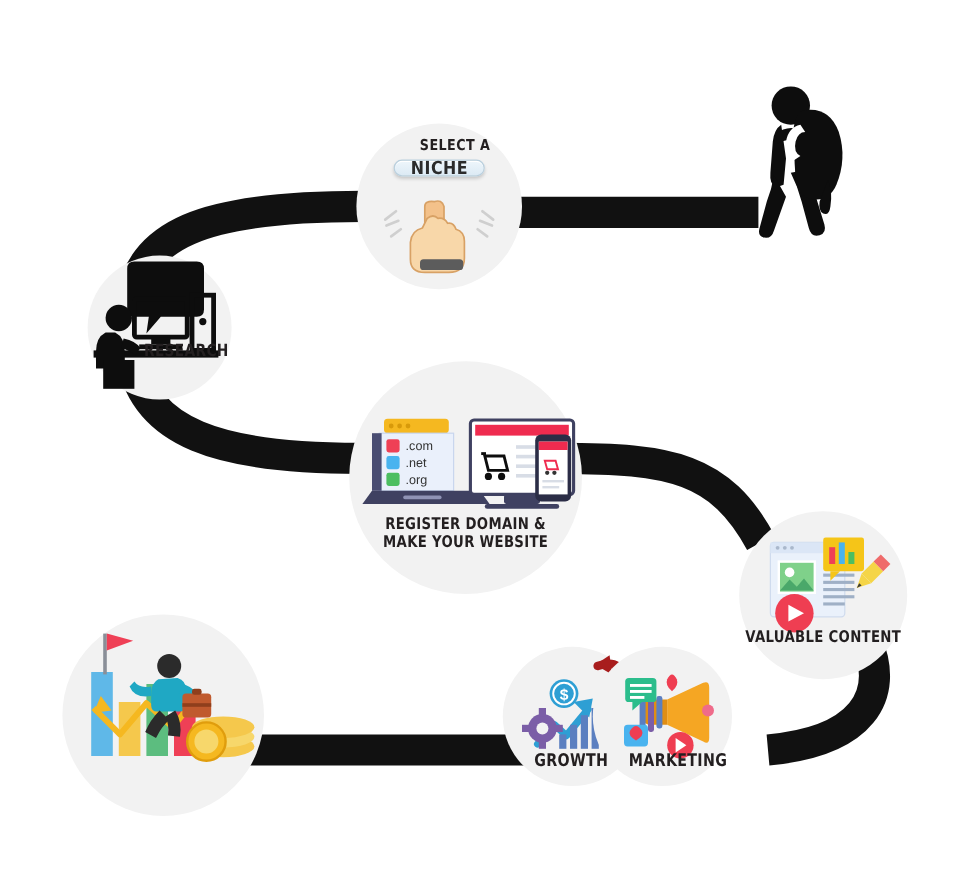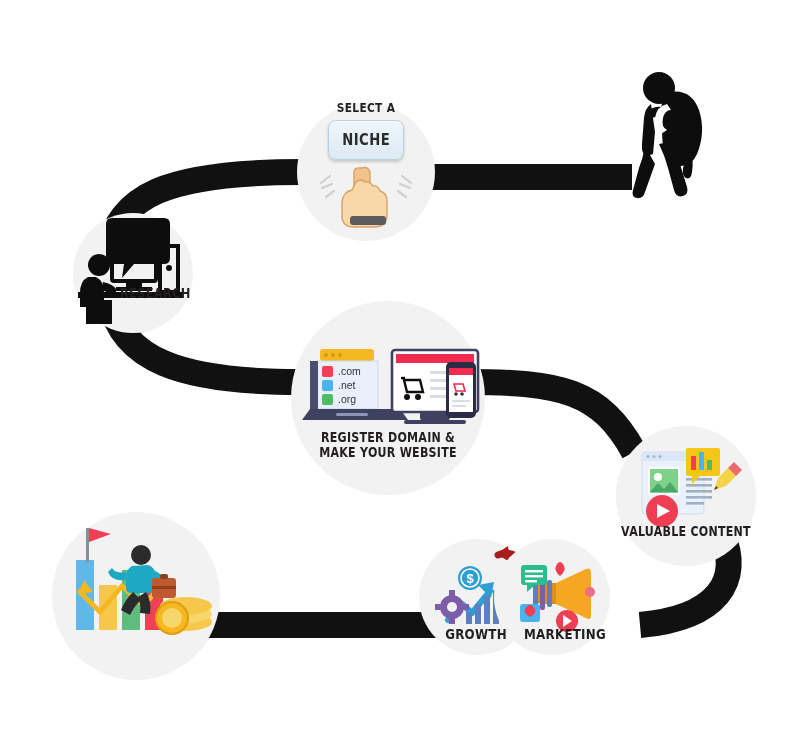--- a/index.html
+++ b/index.html
@@ -23,28 +23,28 @@
     white-space: pre-line;
     transform: scaleX(0.82);
     text-transform: uppercase;
   }
   .lbl-research { left: 120px; top: 286px; width: 130px; font-size: 14px; text-align: left; transform-origin: left center; }
   .lbl-domain   { left: 288px; top: 430px; width: 200px; font-size: 13.5px; }
   .lbl-content  { left: 600px; top: 524px; width: 172px; font-size: 13.5px; }
   .lbl-growth   { left: 428px; top: 626px; width: 96px; font-size: 14.5px; }
   .lbl-marketing{ left: 506px; top: 626px; width: 118px; font-size: 14.5px; }
 
-  .niche-wrap { position: absolute; left: 316px; top: 100px; width: 100px; text-align: center; }
+  .niche-wrap { position: absolute; left: 316px; top: 113px; width: 100px; text-align: right; }
   .niche-top {
     font-family: "DejaVu Sans", sans-serif; font-weight: 700;
     font-size: 12.5px; color: #231f20; letter-spacing: 0.4px;
     transform: scaleX(0.85);
   }
   .niche-btn {
-    margin: 5px auto 0; width: 76px; height: 40px;
+    margin: 5px auto 0; width: 76px; height: 14px;
     background: linear-gradient(180deg,#eef6fb 0%,#dceaf4 100%);
     border: 1.6px solid #b9cfdd; border-radius: 8px;
     box-shadow: 0 2px 3px rgba(0,0,0,.18), inset 0 1px 0 #fff;
     display: flex; align-items: center; justify-content: center;
   }
   .niche-txt {
     font-family: "DejaVu Sans", sans-serif; font-weight: 700;
     font-size: 15px; color: #2b2b2b; letter-spacing: 0.5px;
     transform: scaleX(0.88);
   }

